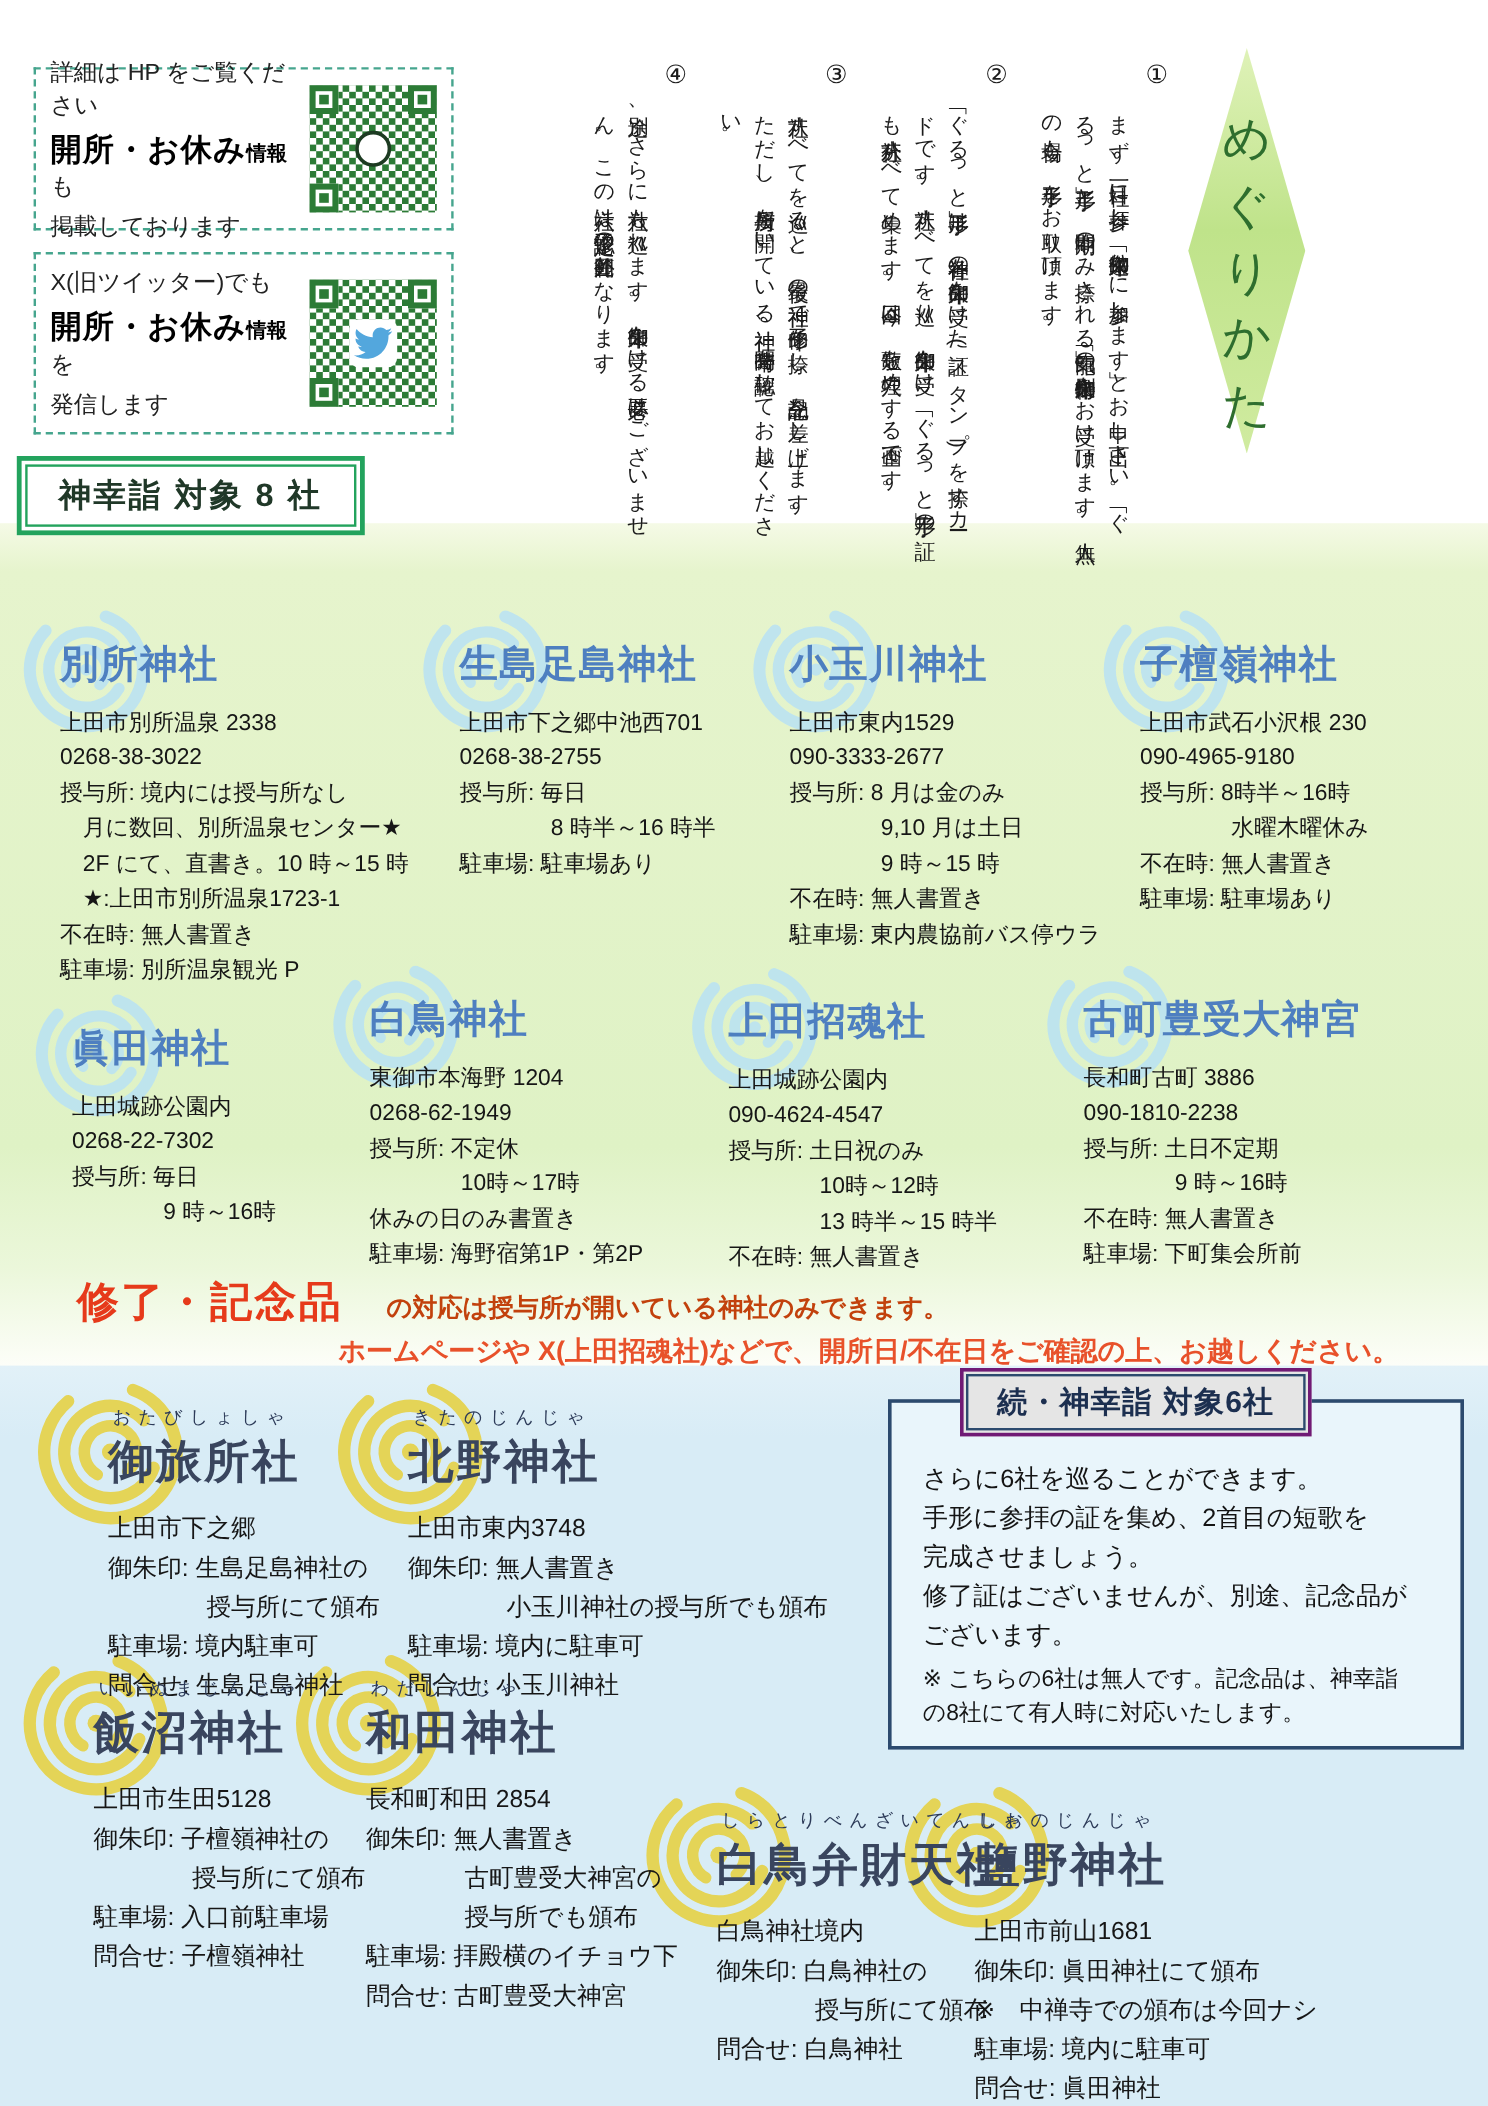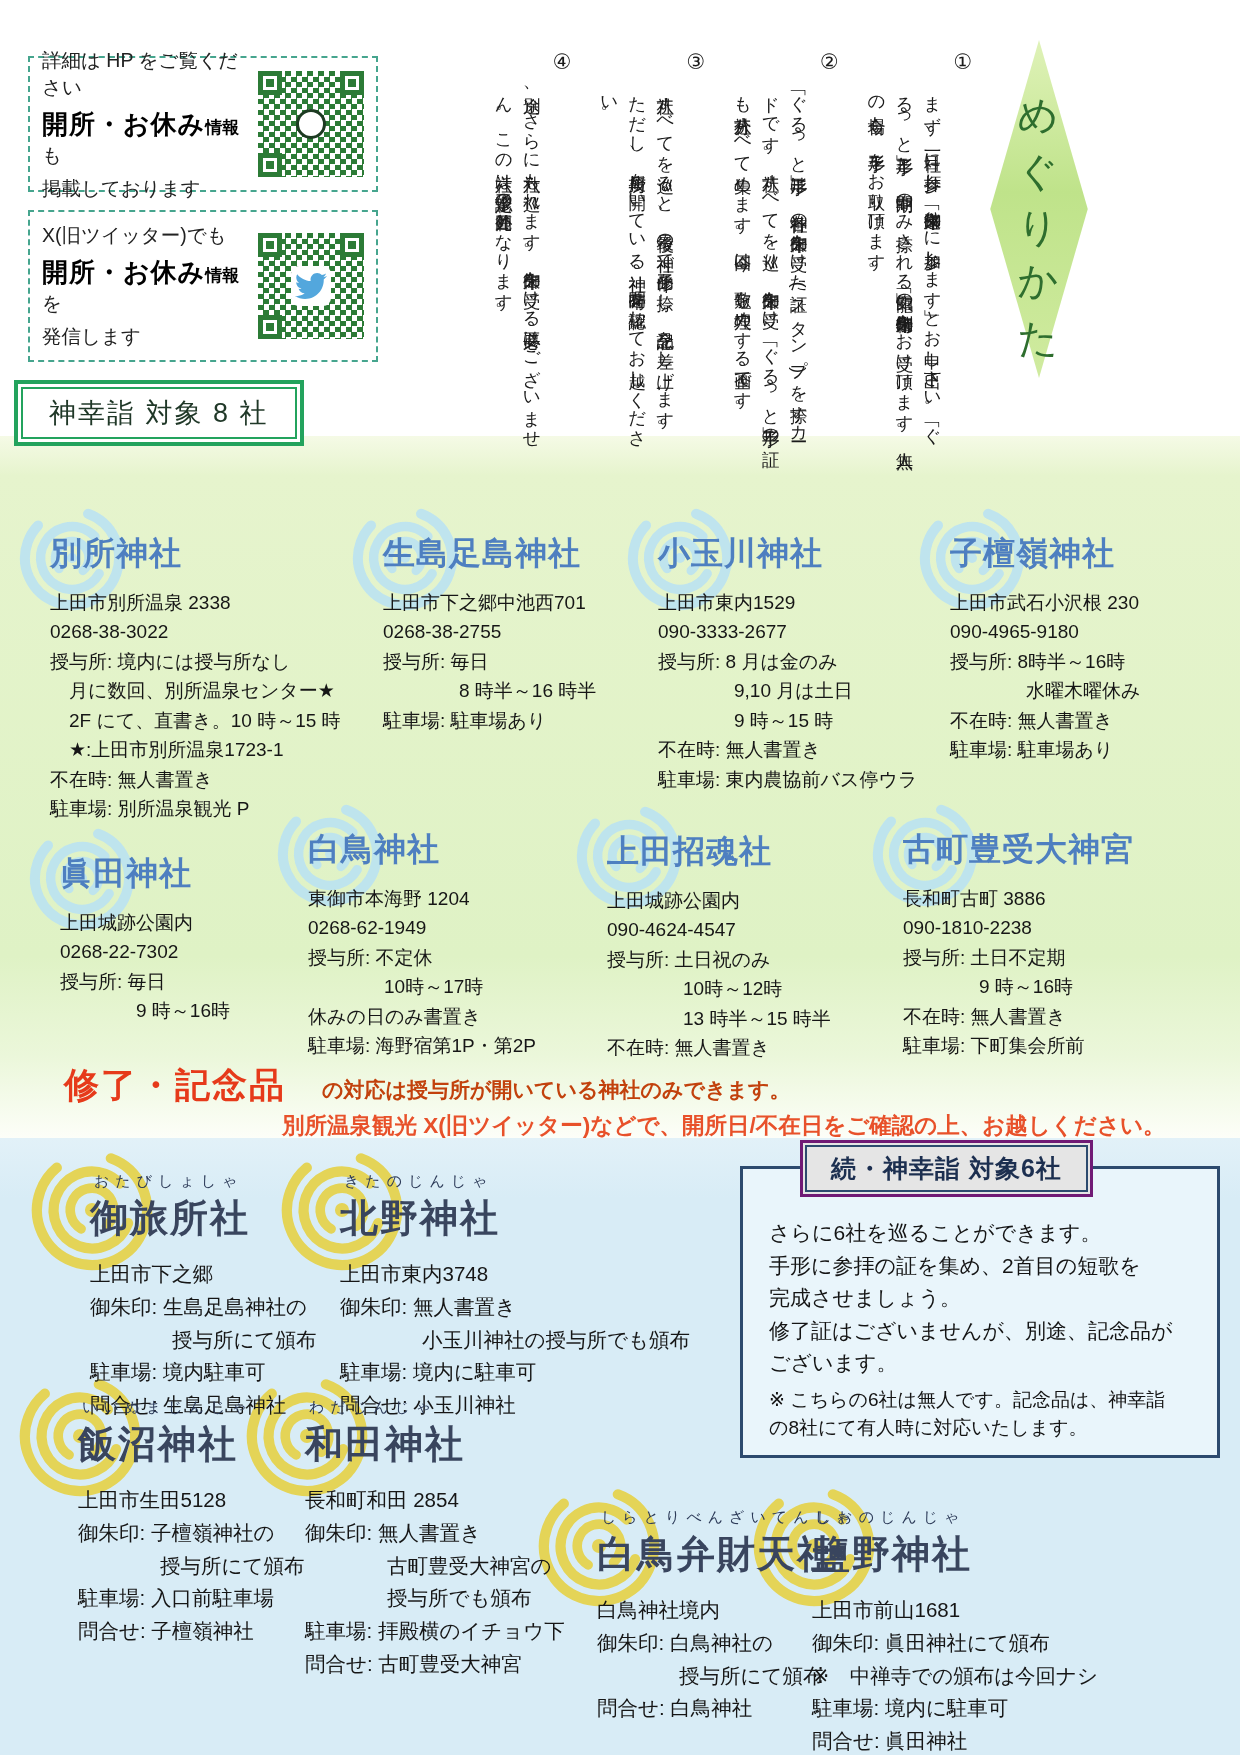--- a/index.html
+++ b/index.html
@@ -42,21 +42,21 @@
   .qr .f::after{content:"";position:absolute;inset:3px;background:#2c7b36;}
   .f.tl{top:0;left:0}.f.tr{top:0;right:0}.f.bl{bottom:0;left:0}
   .qlogo{position:absolute;left:50%;top:50%;transform:translate(-50%,-50%);
     width:30px;height:30px;border-radius:50%;background:#fff;border:3px solid #1d3b22;box-sizing:border-box;}
   .qbird{position:absolute;left:50%;top:50%;transform:translate(-50%,-50%);
     width:40px;height:40px;background:#fff;border-radius:8px;display:flex;align-items:center;justify-content:center;}
   .qbird svg{width:32px;height:32px;fill:#53a7dd;}
 
   
   .box8{position:absolute;left:14px;top:380px;background:#fff;border:4px solid #23a35d;padding:3px;z-index:5;}
-  .box8 .inner{border:2px solid #23a35d;padding:6px 26px;font-size:27px;font-weight:normal;color:#203828;letter-spacing:2px;}
+  .box8 .inner{border:2px solid #23a35d;padding:6px 26px;font-size:27px;font-weight:bold;color:#203828;letter-spacing:2px;}
 
   
   .slot{position:absolute;}
   .card8{position:relative;}
   .card8 .sp{position:absolute;left:-34px;top:-30px;width:112px;height:112px;color:#b9e2f4;opacity:.85;z-index:0;}
   .card8 .nm{position:relative;z-index:1;font-size:32px;font-weight:bold;color:#4e7fc0;letter-spacing:1px;margin:0 0 12px 0;}
   .ln{position:relative;z-index:1;font-size:19px;line-height:1.55;color:#161616;white-space:pre;}
   .p8-0{left:50px;top:532px}.p8-1{left:383px;top:532px}.p8-2{left:658px;top:532px}.p8-3{left:950px;top:532px}
   .p8-4{left:60px;top:852px}.p8-5{left:308px;top:828px}.p8-6{left:607px;top:830px}.p8-7{left:903px;top:828px}
 
@@ -297,21 +297,21 @@
     <div class="ln">長和町古町 3886
 090-1810-2238
 授与所: 土日不定期
 　　　　9 時～16時
 不在時: 無人書置き
 駐車場: 下町集会所前</div>
   </div>
 </div>
 
   <div class="notice1"><span class="nbig">修了・記念品</span><span class="nrest">の対応は授与所が開いている神社のみできます。</span></div>
-  <div class="notice2">別所温泉観光 X(旧ツイッター)などで、開所日/不在日をご確認の上、お越しください。</div>
+  <div class="notice2">ホームページや X(上田招魂社)などで、開所日/不在日をご確認の上、お越しください。</div>
 
   <div class="panel6">
     <div class="p6body">さらに6社を巡ることができます。
 手形に参拝の証を集め、2首目の短歌を
 完成させましょう。
 修了証はございませんが、別途、記念品が
 ございます。</div>
     <div class="p6note">※ こちらの6社は無人です。記念品は、神幸詣
 の8社にて有人時に対応いたします。</div>
   </div>

